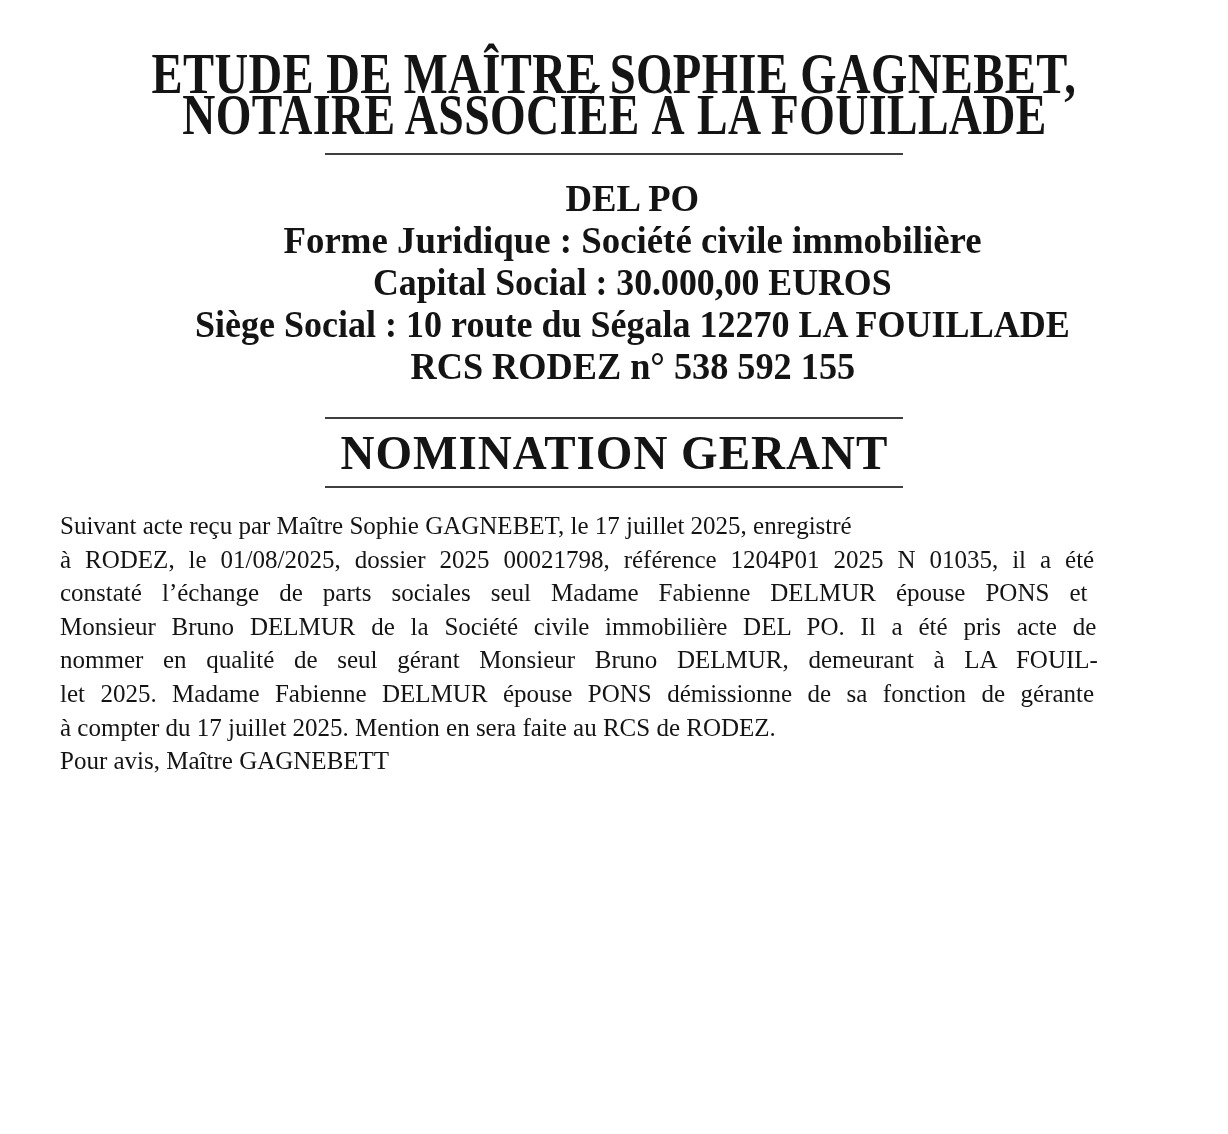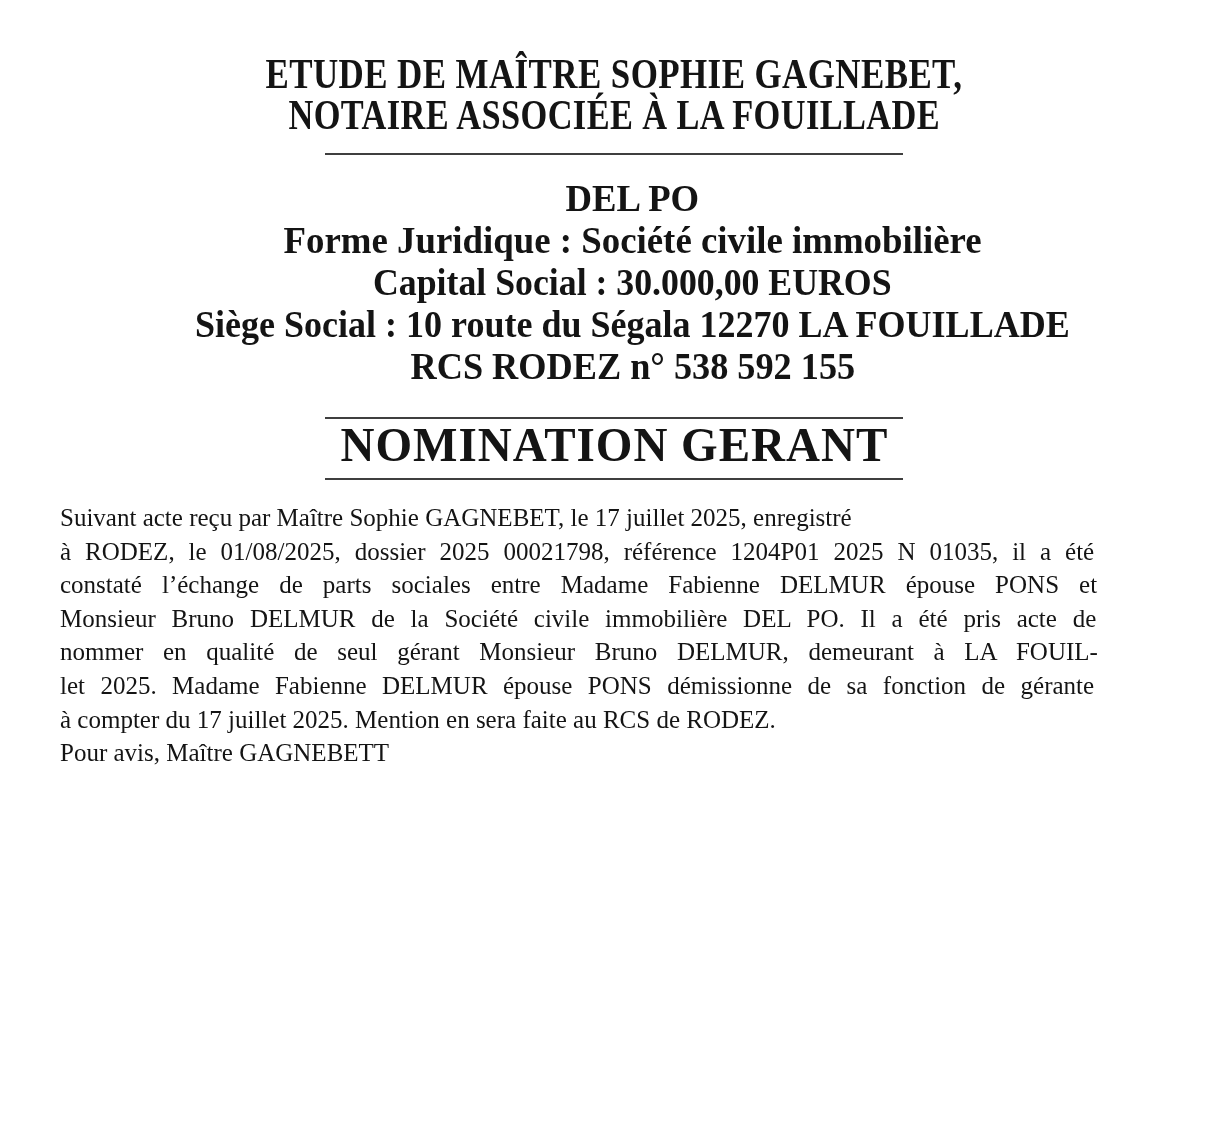--- a/index.html
+++ b/index.html
@@ -8,34 +8,34 @@
     background: #ffffff;
     font-family: "Liberation Serif", "DejaVu Serif", serif;
     color: #141414;
     overflow: hidden;
   }
   .page { position: relative; width: 1228px; height: 1134px; background: #ffffff; }
 
   .hline { text-align: center; font-weight: bold; }
   .hline > span { display: inline-block; white-space: nowrap; transform-origin: 50% 50%; }
 
-  .office { padding-top: 54px; font-size: 42px; line-height: 41px; letter-spacing: 0.5px; }
+  .office { padding-top: 54px; font-size: 56px; line-height: 41px; letter-spacing: 0.5px; }
 
   .rule {
     width: 578px; height: 0;
     border: none; border-top: 2px solid #3f3f3f;
     margin: 0 auto;
   }
   .rule-1 { margin-top: 17px; }
   .rule-2 { margin-top: 29px; }
   .rule-3 { margin-top: 7px; }
 
   .company { margin-top: 23px; font-size: 37px; line-height: 42px; margin-left: 37px; }
 
-  .notice-title { font-size: 48px; line-height: 52px; letter-spacing: 1px; }
+  .notice-title { margin-top: 8px; font-size: 48px; line-height: 52px; letter-spacing: 1px; }
 
   .bodytext {
     margin: 21px auto 12px auto;
     width: 1108px;
     font-size: 25px;
     line-height: 33.6px;
   }
   .bline { white-space: nowrap; overflow: visible; }
   .bline > span { white-space: nowrap; }
 </style>
@@ -77,21 +77,21 @@
 
   <div class="hline notice-title">
     <span style="transform: scaleX(0.980322);">NOMINATION GERANT</span>
   </div>
 
   <hr class="rule rule-3">
 
   <div class="bodytext">
     <div class="bline"><span>Suivant acte reçu par Maître Sophie GAGNEBET, le 17 juillet 2025, enregistré</span></div>
     <div class="bline just"><span style="word-spacing: 7.71429px;">à RODEZ, le 01/08/2025, dossier 2025 00021798, référence 1204P01 2025 N 01035, il a été</span></div>
-    <div class="bline just"><span style="word-spacing: 13.8182px;">constaté l’échange de parts sociales entre Madame Fabienne DELMUR épouse PONS et</span></div>
+    <div class="bline just"><span style="word-spacing: 13.8182px;">constaté l’échange de parts sociales seul Madame Fabienne DELMUR épouse PONS et</span></div>
     <div class="bline just"><span style="word-spacing: 9.53333px;">Monsieur Bruno DELMUR de la Société civile immobilière DEL PO. Il a été pris acte de</span></div>
     <div class="bline just"><span style="word-spacing: 13.4167px;">nommer en qualité de seul gérant Monsieur Bruno DELMUR, demeurant à LA FOUIL-</span></div>
     <div class="bline just"><span style="word-spacing: 9.16667px; text-align: center;">let 2025. Madame Fabienne DELMUR épouse PONS démissionne de sa fonction de gérante</span></div>
     <div class="bline"><span>à compter du 17 juillet 2025. Mention en sera faite au RCS de RODEZ.</span></div>
     <div class="bline"><span>Pour avis, Maître GAGNEBETT</span></div>
   </div>
 
 </div>
 
 </body></html>

